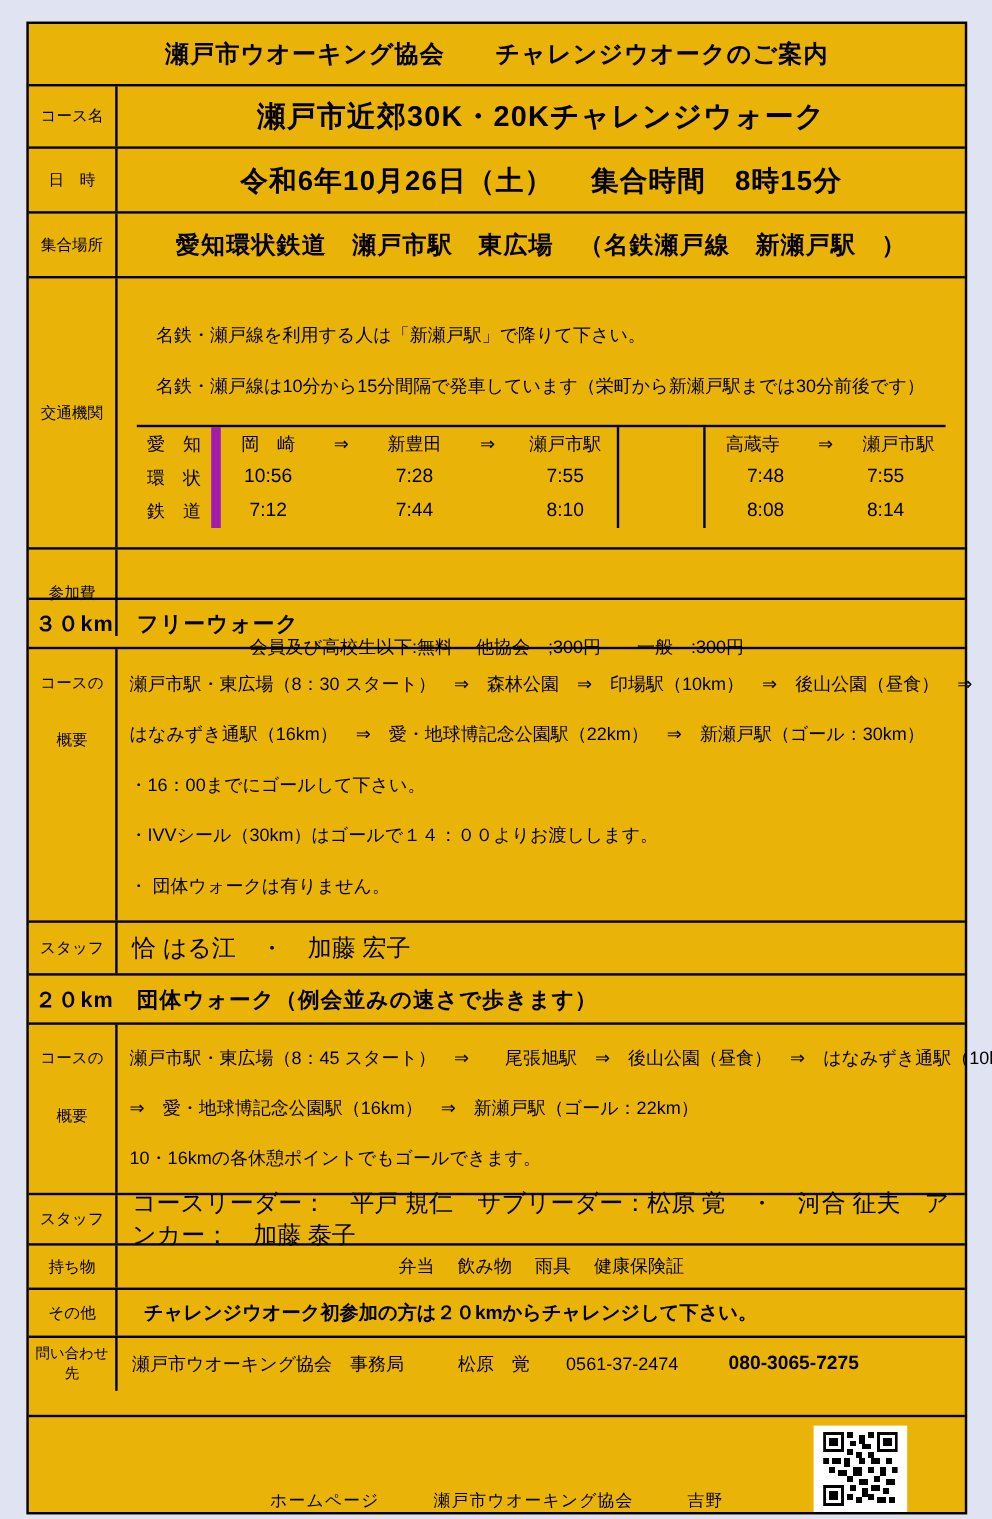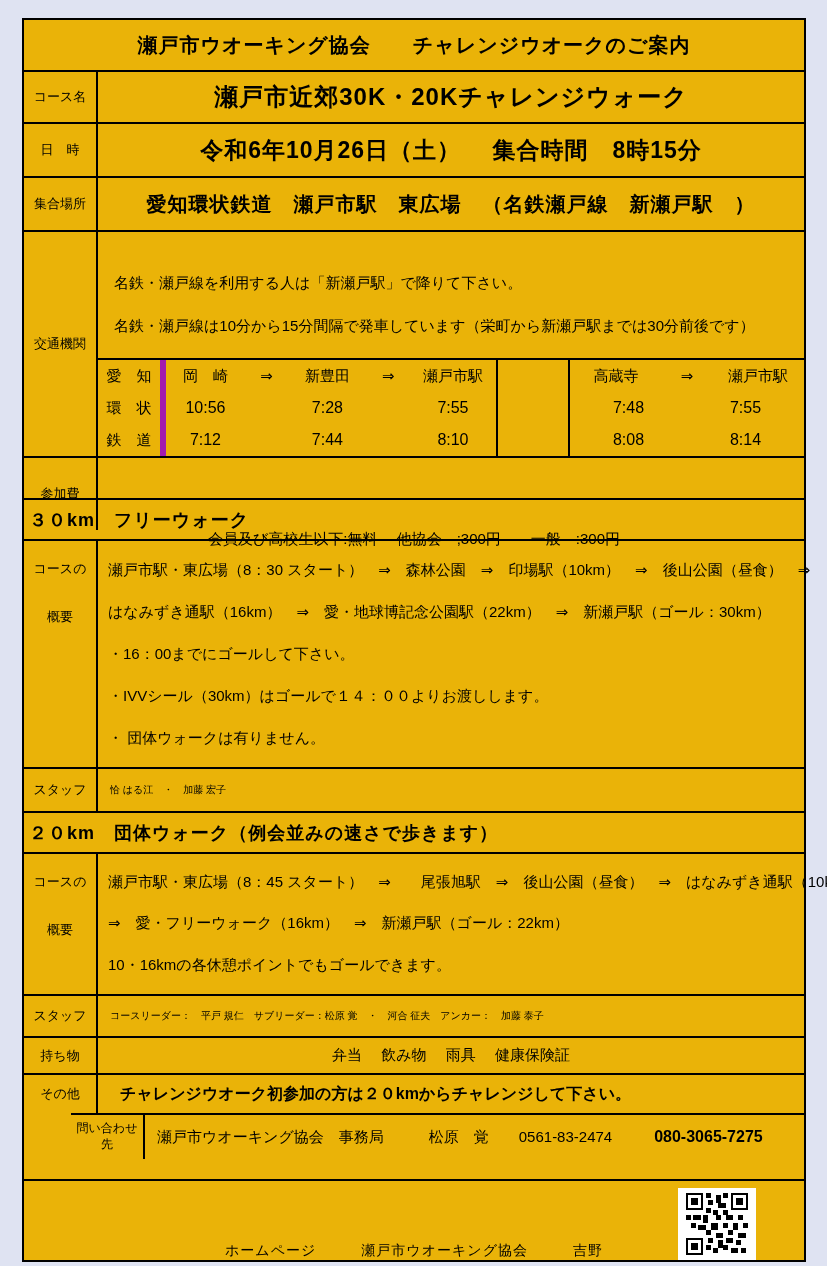--- a/index.html
+++ b/index.html
@@ -30,46 +30,46 @@
   .center{justify-content:center;}
   
   .r-title{height:50px;justify-content:center;align-items:center;display:flex;font-size:20px;font-weight:600;letter-spacing:1px;}
   .r-course{height:50px;}
   .r-course .value{font-size:24px;font-weight:bold;letter-spacing:1px;}
   .r-date{height:52px;}
   .r-date .value{font-size:23px;font-weight:bold;letter-spacing:1px;}
   .r-place{height:52px;}
   .r-place .value{font-size:20px;font-weight:bold;letter-spacing:1px;}
   .r-transport{height:224px;}
-  .t-value{flex-direction:column;align-items:stretch;padding:0;margin-top:20px;}
+  .t-value{flex-direction:column;align-items:stretch;padding:16px;}
   .t-notes{height:86px;display:flex;flex-direction:column;justify-content:space-around;padding:10px 4px 10px 16px;font-size:15px;}
   .t-table{border-top:2px solid #000;flex:1;display:flex;}
-  .t-rail{width:62px;flex:0 0 62px;border-right:6px solid #a21caf;display:flex;flex-direction:column;justify-content:space-around;align-items:center;font-size:15px;}
+  .t-rail{width:62px;flex:0 0 62px;border-right:8px solid #a21caf;display:flex;flex-direction:column;justify-content:space-around;align-items:center;font-size:15px;}
   .t-left{width:330px;flex:0 0 330px;border-right:2px solid #000;display:grid;grid-template-rows:1fr 1fr 1fr;font-size:15px;}
   .t-grid5{display:grid;grid-template-columns:1.1fr 0.6fr 1.1fr 0.6fr 1.2fr;align-items:center;justify-items:center;}
   .t-gap{width:70px;flex:0 0 70px;border-right:2px solid #000;}
   .t-right{flex:1;display:grid;grid-template-rows:1fr 1fr 1fr;font-size:15px;}
   .t-grid3{display:grid;grid-template-columns:1fr 0.55fr 1fr;align-items:center;justify-items:center;}
   .t-grid2{display:grid;grid-template-columns:1fr 1fr;align-items:center;justify-items:center;}
   .t-time{font-size:16px;}
   .r-fee{height:40px;flex-direction:column;}
   .r-fee .value{font-size:15px;}
   .r-sec{height:39px;display:flex;align-items:center;padding-left:5px;font-size:18px;font-weight:bold;letter-spacing:1px;}
   .r-c30{height:226px;}
   .r-c20{height:140px;}
   .course-lines{flex-direction:column;align-items:stretch;justify-content:space-around;padding:8px 4px 8px 10px;font-size:15px;}
   .course-lines div{white-space:nowrap;}
   .r-staff{height:42px;}
   .r-staff20{height:40px;}
-  .r-staff .value,.r-staff20 .value{font-size:10px;padding-left:12px;}
+  .r-staff .value,.r-staff20 .value{font-size:20px;padding-left:12px;}
   .r-items{height:35px;}
   .r-items .value{font-size:15px;}
   .r-other{height:38px;}
   .r-other .value{font-size:16px;font-weight:bold;padding-left:22px;}
-  .r-contact{height:44px;margin-left:47px;}
+  .r-contact{height:44px;}
   .r-contact .value{font-size:15px;padding-left:12px;}
   .phone-bold{font-weight:bold;font-size:16px;margin-left:42px;}
   .r-footer{height:79px;position:relative;display:flex;align-items:flex-end;justify-content:center;font-size:14px;font-weight:500;letter-spacing:1px;margin-top:20px;}
   .qr{
     position:absolute;right:48px;top:7px;
     width:78px;height:72px;background:#fff;
     display:flex;align-items:center;justify-content:center;
   }
   .qr svg{width:62px;height:62px;}
 </style>
@@ -181,21 +181,21 @@
 
   <div class="row r-sec">２０km　団体ウォーク（例会並みの速さで歩きます）</div>
 
   <div class="row r-c20">
     <div class="label top">
       <div>コースの</div>
       <div>概要</div>
     </div>
     <div class="value course-lines">
       <div>瀬戸市駅・東広場（8：45 スタート）　⇒　　尾張旭駅　⇒　後山公園（昼食）　⇒　はなみずき通駅（10km）</div>
-      <div>⇒　愛・フリーウォーク（16km）　⇒　新瀬戸駅（ゴール：22km）</div>
+      <div>⇒　愛・地球博記念公園駅（16km）　⇒　新瀬戸駅（ゴール：22km）</div>
       <div>10・16kmの各休憩ポイントでもゴールできます。</div>
     </div>
   </div>
 
   <div class="row r-staff20">
     <div class="label">スタッフ</div>
     <div class="value">コースリーダー：　平戸 規仁　サブリーダー：松原 覚　・　河合 征夫　アンカー：　加藤 泰子</div>
   </div>
 
   <div class="row r-items">
@@ -207,21 +207,21 @@
     <div class="label">その他</div>
     <div class="value">チャレンジウオーク初参加の方は２０kmからチャレンジして下さい。</div>
   </div>
 
   <div class="row r-contact">
     <div class="label small">
       <div>問い合わせ</div>
       <div>先</div>
     </div>
     <div class="value">
-      <span>瀬戸市ウオーキング協会　事務局　　　松原　覚　　0561-83-2474</span>
+      <span>瀬戸市ウオーキング協会　事務局　　　松原　覚　　0561-37-2474</span>
       <span class="phone-bold">080-3065-7275</span>
     </div>
   </div>
 
   <div class="row r-footer">
     <span>ホームページ　　　瀬戸市ウオーキング協会　　　吉野</span>
     <div class="qr">
       <svg viewBox="0 0 25 25" shape-rendering="crispEdges">
         <rect x="0" y="0" width="25" height="25" fill="#ffffff"></rect>
 

